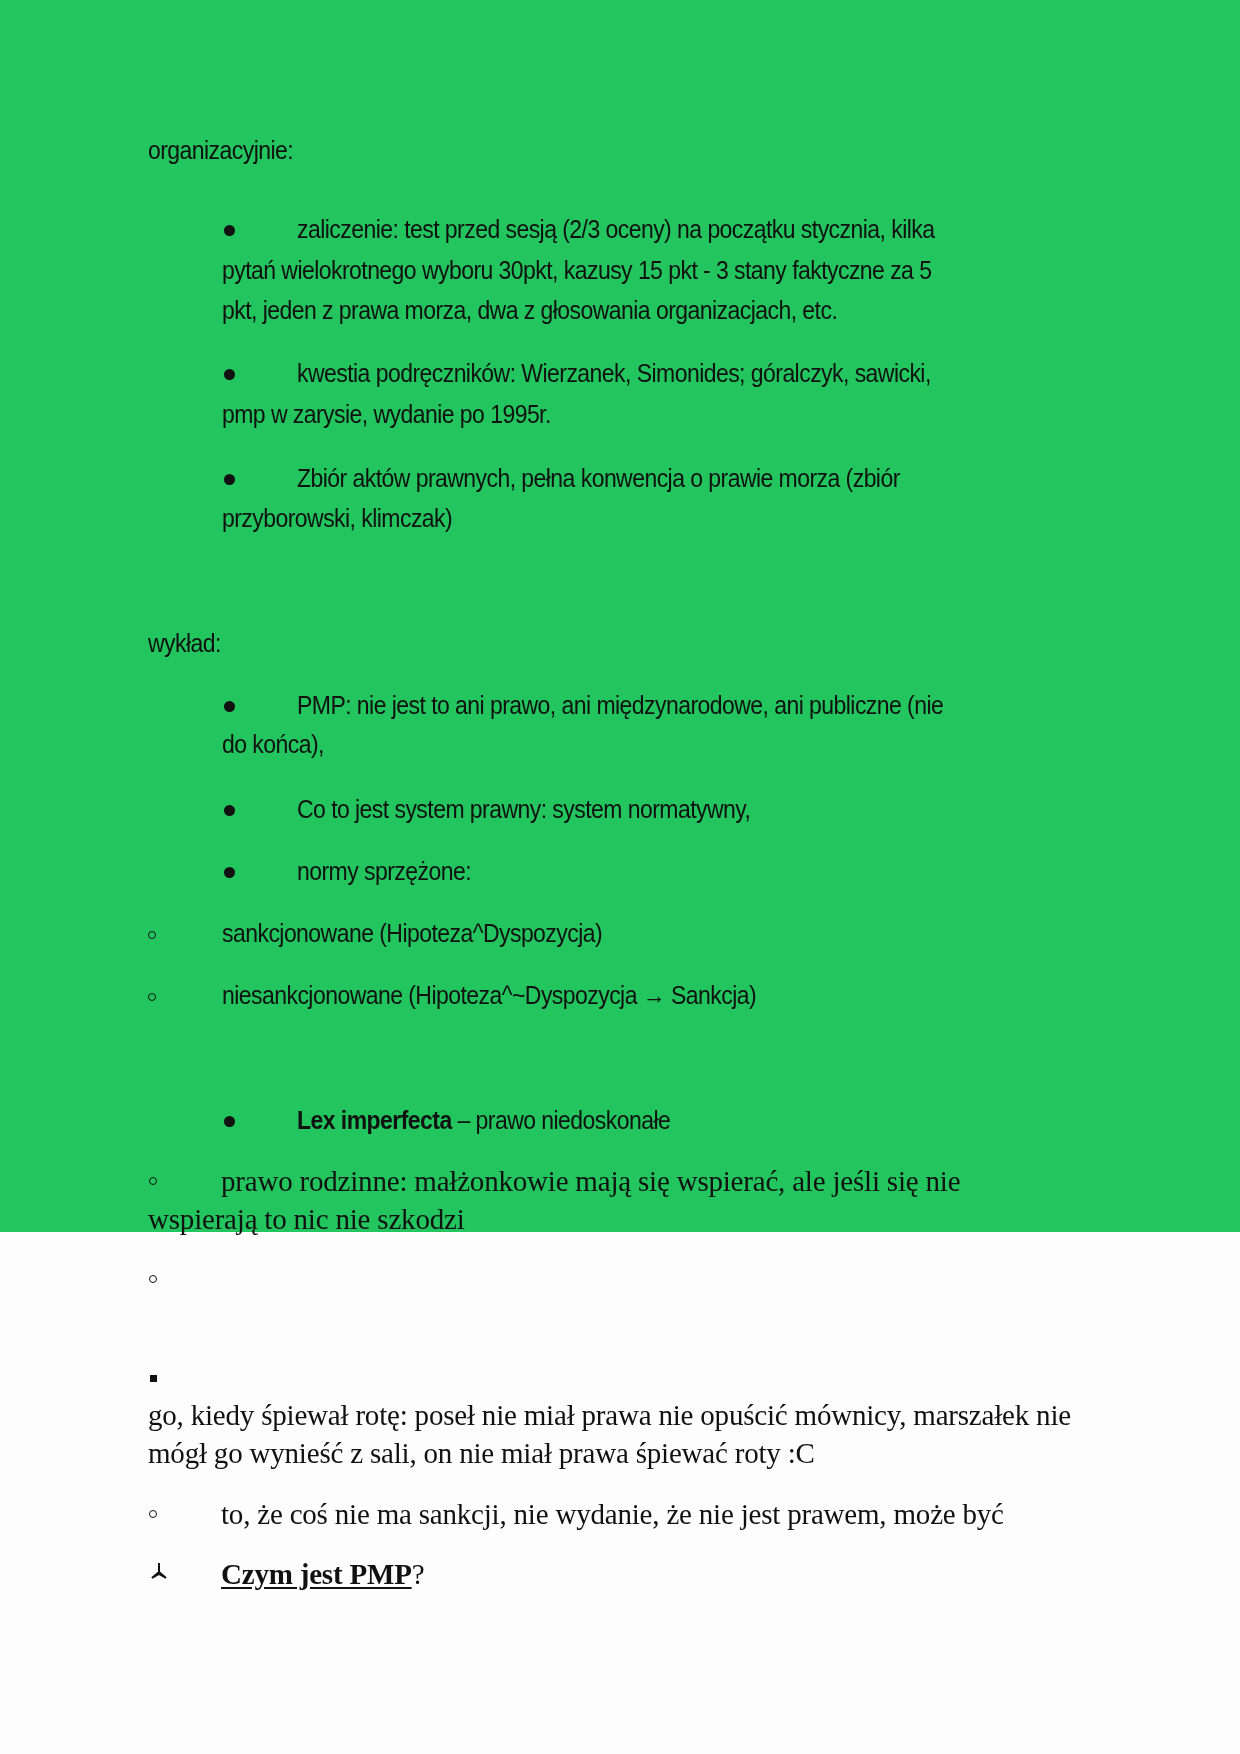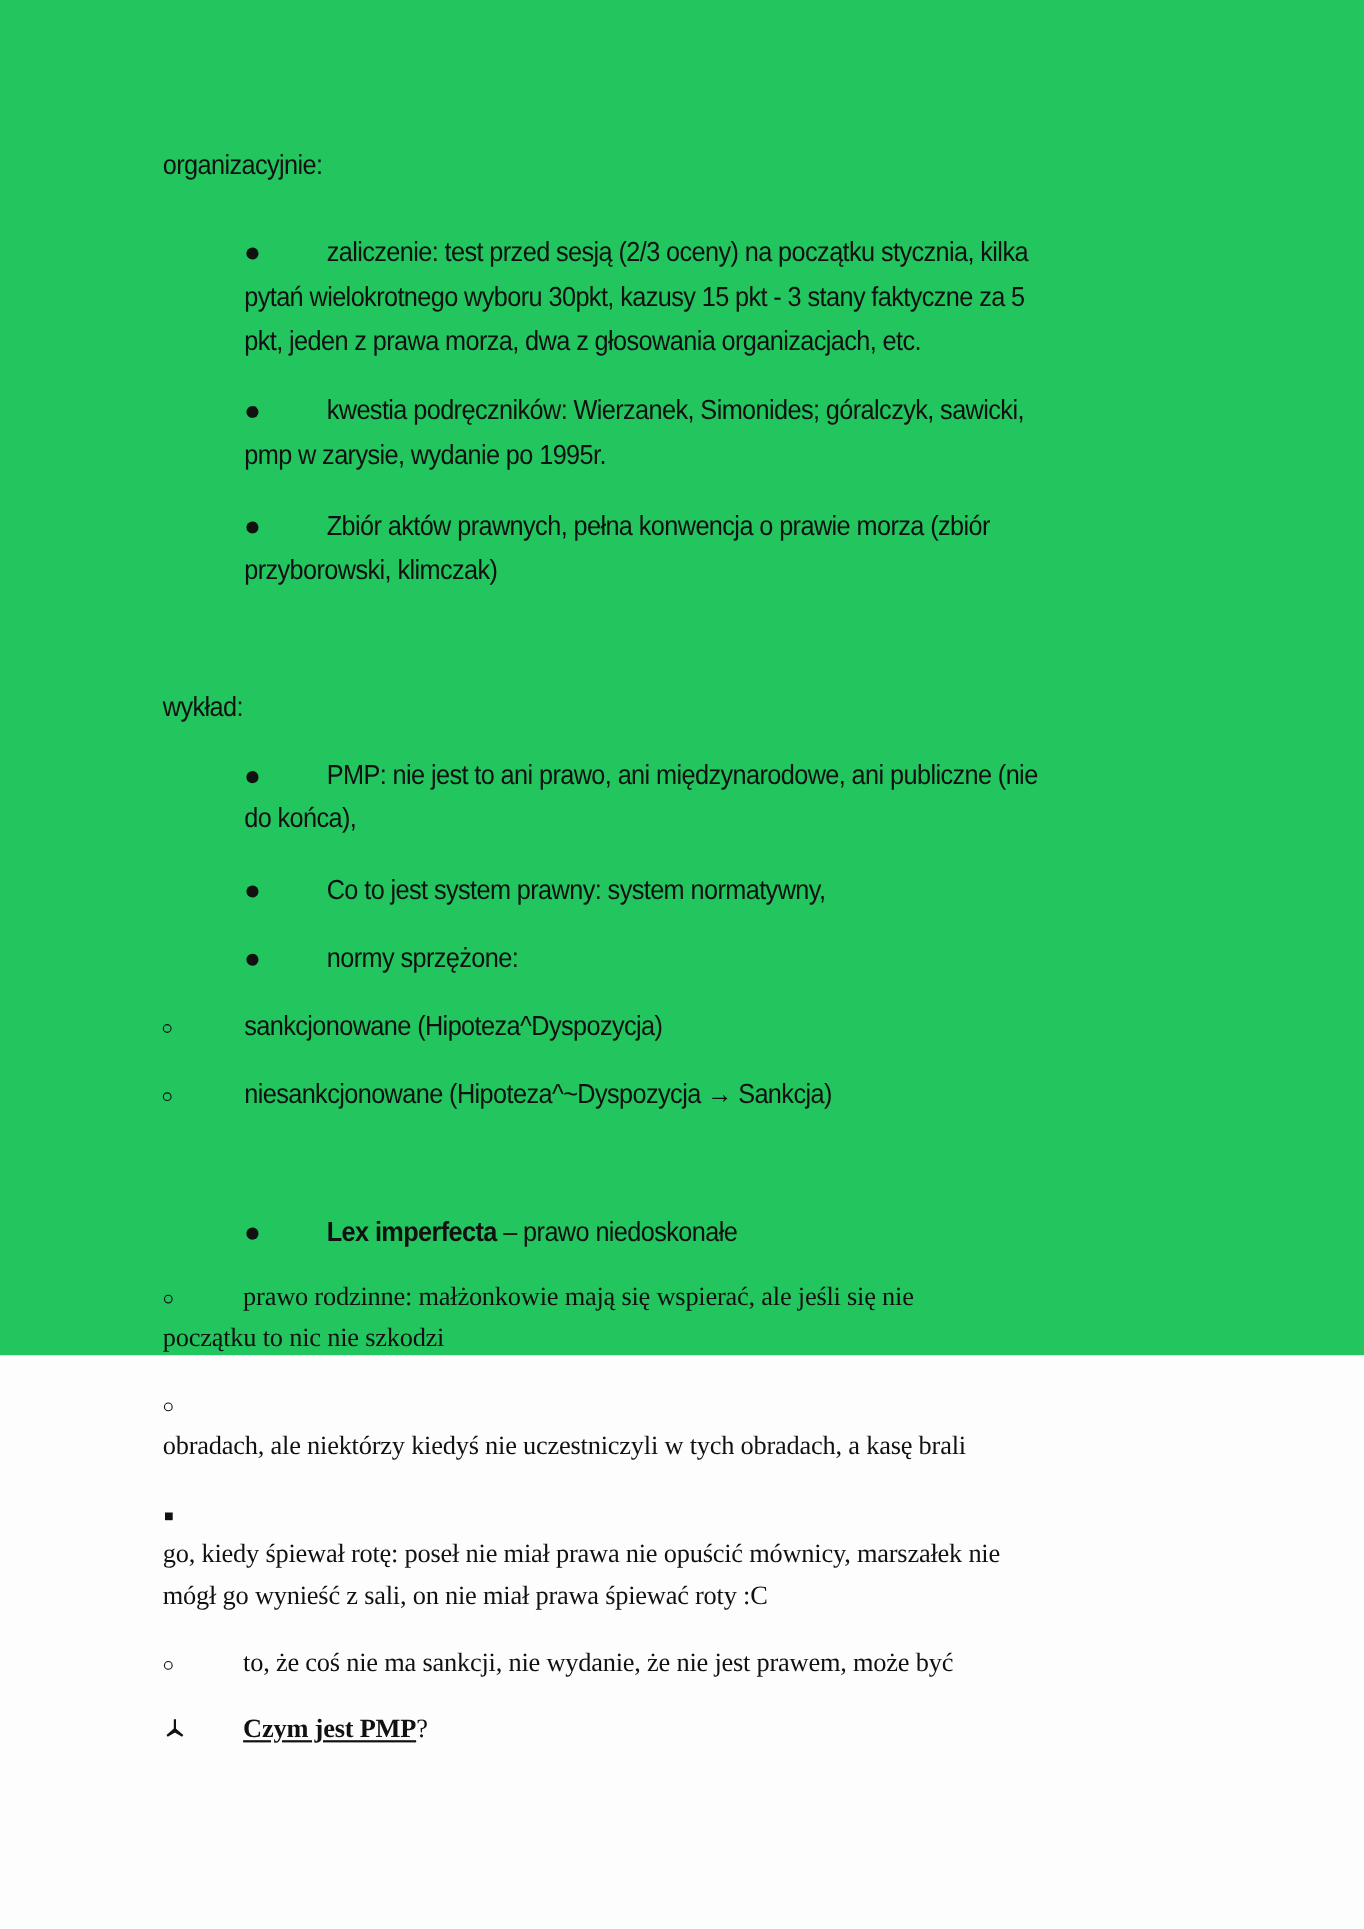--- a/index.html
+++ b/index.html
@@ -1,20 +1,20 @@
 <!DOCTYPE html>
 <html><head>
   <meta charset="utf-8">
   <style>
     html, body { margin: 0; padding: 0; background: #fdfdfd; }
     body { width: 1240px; height: 1754px; position: relative; overflow: hidden; color: #111; }
     .page { position: absolute; left: 0; top: 0; width: 1240px; height: 1232px; background: #22c55e; }
     .line { position: absolute; white-space: nowrap; line-height: 1; }
     .sans { font-family: "Liberation Sans", "DejaVu Sans", sans-serif; font-size: 25px; letter-spacing: -0.6px; transform: scaleX(0.92); transform-origin: left center; }
-    .serif { font-family: "Liberation Serif", "DejaVu Serif", serif; font-size: 24px; letter-spacing: -0.2px; }
+    .serif { font-family: "Liberation Serif", "DejaVu Serif", serif; font-size: 29px; letter-spacing: -0.2px; }
     .dot { position: absolute; width: 11px; height: 11px; border-radius: 50%; background: #111; }
     .circ { position: absolute; width: 6px; height: 6px; border-radius: 50%; border: 1.6px solid #111; background: transparent; }
     .sq { position: absolute; width: 7px; height: 7px; background: #111; }
     .arrowhead { position: absolute; font-family: "DejaVu Sans", sans-serif; font-size: 20px; line-height: 1; }
     b.bold { font-weight: bold; }
     .ul-bold { font-weight: bold; text-decoration: underline; text-underline-offset: 3px; }
   </style>
 </head>
 <body>
 
@@ -53,24 +53,23 @@
   <div class="circ" style="left:148px; top:993px;"></div>
   <div class="line sans" style="left:222px; top:983px;">niesankcjonowane (Hipoteza^~Dyspozycja → Sankcja)</div>
 
   <div class="dot" style="left:224px; top:1116px;"></div>
   <div class="line sans" style="left:297px; top:1108px;">
     <b class="bold">Lex imperfecta</b><span> – prawo niedoskonałe</span>
   </div>
 
   <div class="circ" style="left:149px; top:1177px;"></div>
   <div class="line serif" style="left:221px; top:1167px;">prawo rodzinne: małżonkowie mają się wspierać, ale jeśli się nie</div>
-  <div class="line serif" style="left:148px; top:1205px;">początku to nic nie szkodzi</div>
+  <div class="line serif" style="left:148px; top:1205px;">wspierają to nic nie szkodzi</div>
 
   <div class="circ" style="left:149px; top:1275px;"></div>
-  <div class="line serif" style="left:148px; top:1303px;">obradach, ale niektórzy kiedyś nie uczestniczyli w tych obradach, a kasę brali</div>
 
   <div class="sq" style="left:150px; top:1375px;"></div>
   <div class="line serif" style="left:148px; top:1401px;">go, kiedy śpiewał rotę: poseł nie miał prawa nie opuścić mównicy, marszałek nie</div>
   <div class="line serif" style="left:148px; top:1439px;">mógł go wynieść z sali, on nie miał prawa śpiewać roty :C</div>
 
   <div class="circ" style="left:149px; top:1510px;"></div>
   <div class="line serif" style="left:221px; top:1500px;">to, że coś nie ma sankcji, nie wydanie, że nie jest prawem, może być</div>
 
   <div class="arrowhead" style="left:150px; top:1562px;">
     <svg width="18" height="18" viewBox="0 0 18 18">

